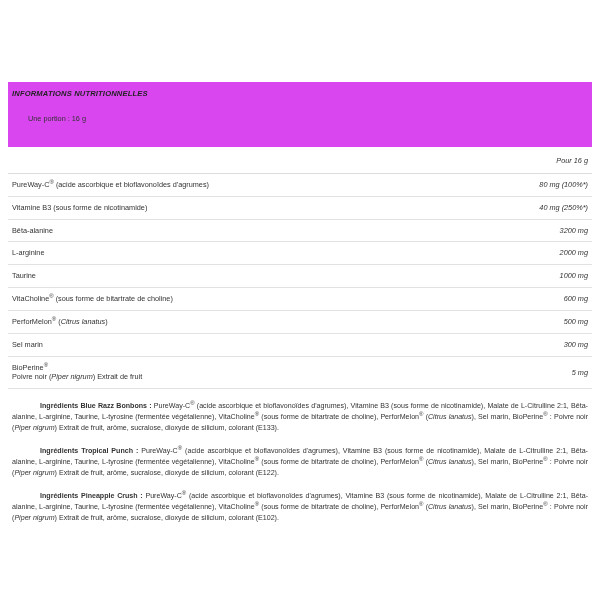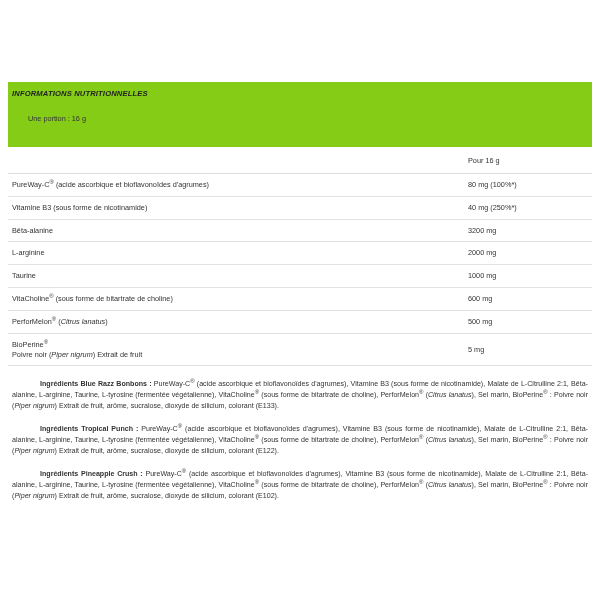--- a/index.html
+++ b/index.html
@@ -19,21 +19,21 @@
     position: relative;
     width: 600px;
     height: 600px;
     box-sizing: border-box;
     padding: 0 8px;
   }
   .spacer-top {
     height: 82px;
   }
   .nutri-header {
-    background: #84cc16;
+    background: #d946ef;
     padding: 7px 4px 8px 4px;
   }
   .nutri-title {
     font-style: italic;
     font-weight: bold;
     font-size: 7.6px;
     letter-spacing: 0.15px;
     color: #222222;
     margin: 0 0 5px 0;
   }
@@ -56,22 +56,24 @@
     text-align: left;
     border-bottom: 1px solid #e2e2e2;
     line-height: 1.35;
   }
   table.nutri thead th {
     border-bottom: 1px solid #dddddd;
     padding-top: 9px;
     padding-bottom: 7px;
   }
   table.nutri th.amount, table.nutri td.amount {
+    text-align: right;
     white-space: nowrap;
     width: 120px;
+    font-style: italic;
   }
   .two-line-cell {
     line-height: 1.6;
   }
   .footnote {
     font-size: 7.1px;
     font-weight: bold;
     color: #333333;
     padding: 9px 4px 2px 4px;
     line-height: 1.4;
@@ -137,20 +139,24 @@
         </tr>
         <tr>
           <td>VitaCholine<span class="reg">®</span> (sous forme de bitartrate de choline)</td>
           <td class="amount">600 mg</td>
         </tr>
         <tr>
           <td>PerforMelon<span class="reg">®</span> (<em>Citrus lanatus</em>)</td>
           <td class="amount">500 mg</td>
         </tr>
         <tr>
+          <td>Sel marin</td>
+          <td class="amount">300 mg</td>
+        </tr>
+        <tr>
           <td class="two-line-cell">BioPerine<span class="reg">®</span><br>Poivre noir (<em>Piper nigrum</em>) Extrait de fruit</td>
           <td class="amount">5 mg</td>
         </tr>
       </tbody>
   </table>
 
 
   <div id="ingredients">
       <p class="ingredients-block"><span class="lead">Ingrédients Blue Razz Bonbons :</span><span> PureWay-C<span class="reg">®</span> (acide ascorbique et bioflavonoïdes d'agrumes), Vitamine B3 (sous forme de nicotinamide), Malate de L-Citrulline 2:1, Bêta-alanine, L-arginine, Taurine, L-tyrosine (fermentée végétalienne), VitaCholine<span class="reg">®</span> (sous forme de bitartrate de choline), PerforMelon<span class="reg">®</span> (<em>Citrus lanatus</em>), Sel marin, BioPerine<span class="reg">®</span> : Poivre noir (<em>Piper nigrum</em>) Extrait de fruit, arôme, sucralose, dioxyde de silicium, colorant (E133).</span></p>
       <p class="ingredients-block"><span class="lead">Ingrédients Tropical Punch :</span><span> PureWay-C<span class="reg">®</span> (acide ascorbique et bioflavonoïdes d'agrumes), Vitamine B3 (sous forme de nicotinamide), Malate de L-Citrulline 2:1, Bêta-alanine, L-arginine, Taurine, L-tyrosine (fermentée végétalienne), VitaCholine<span class="reg">®</span> (sous forme de bitartrate de choline), PerforMelon<span class="reg">®</span> (<em>Citrus lanatus</em>), Sel marin, BioPerine<span class="reg">®</span> : Poivre noir (<em>Piper nigrum</em>) Extrait de fruit, arôme, sucralose, dioxyde de silicium, colorant (E122).</span></p>

